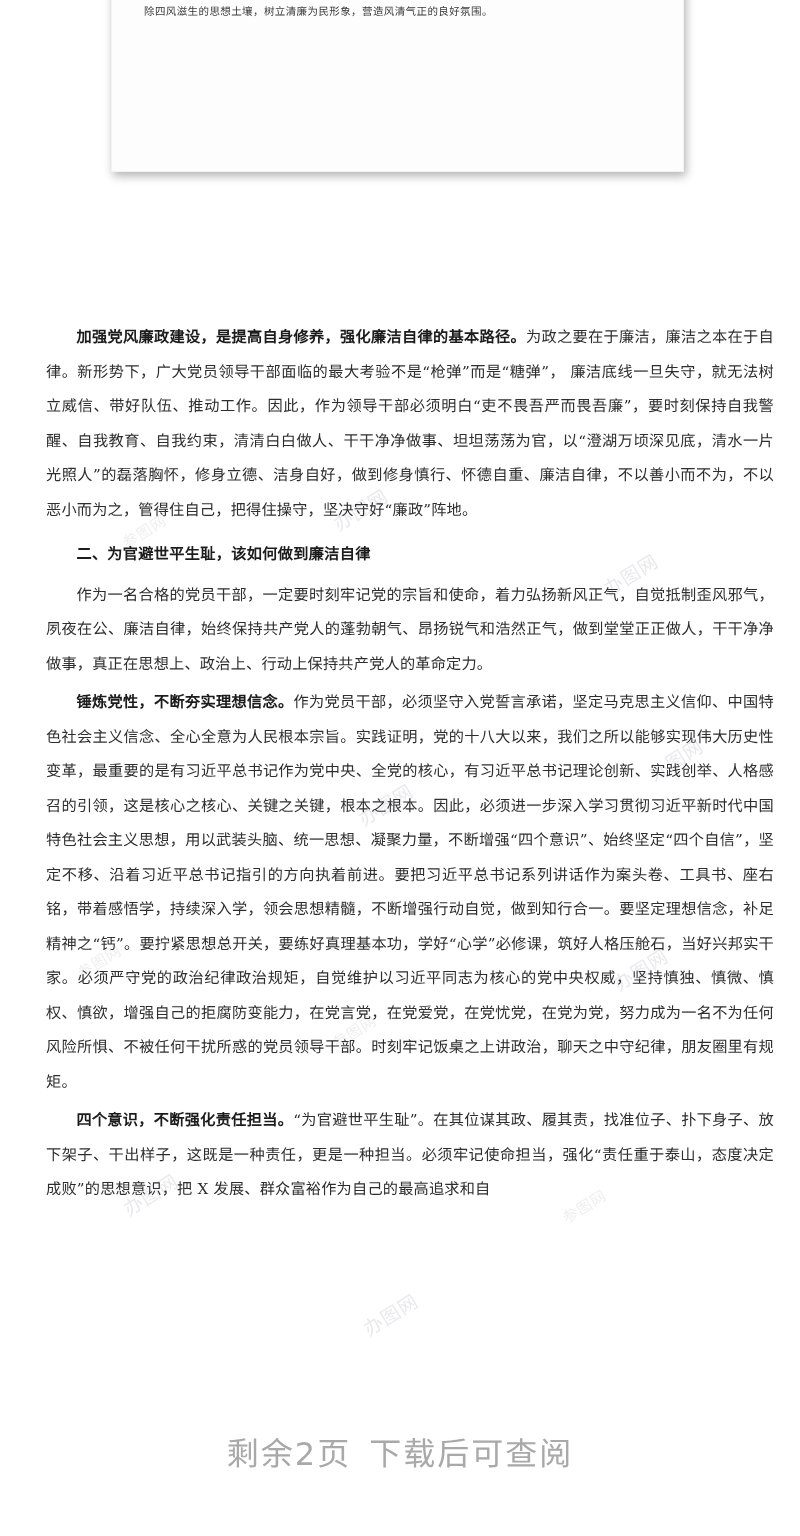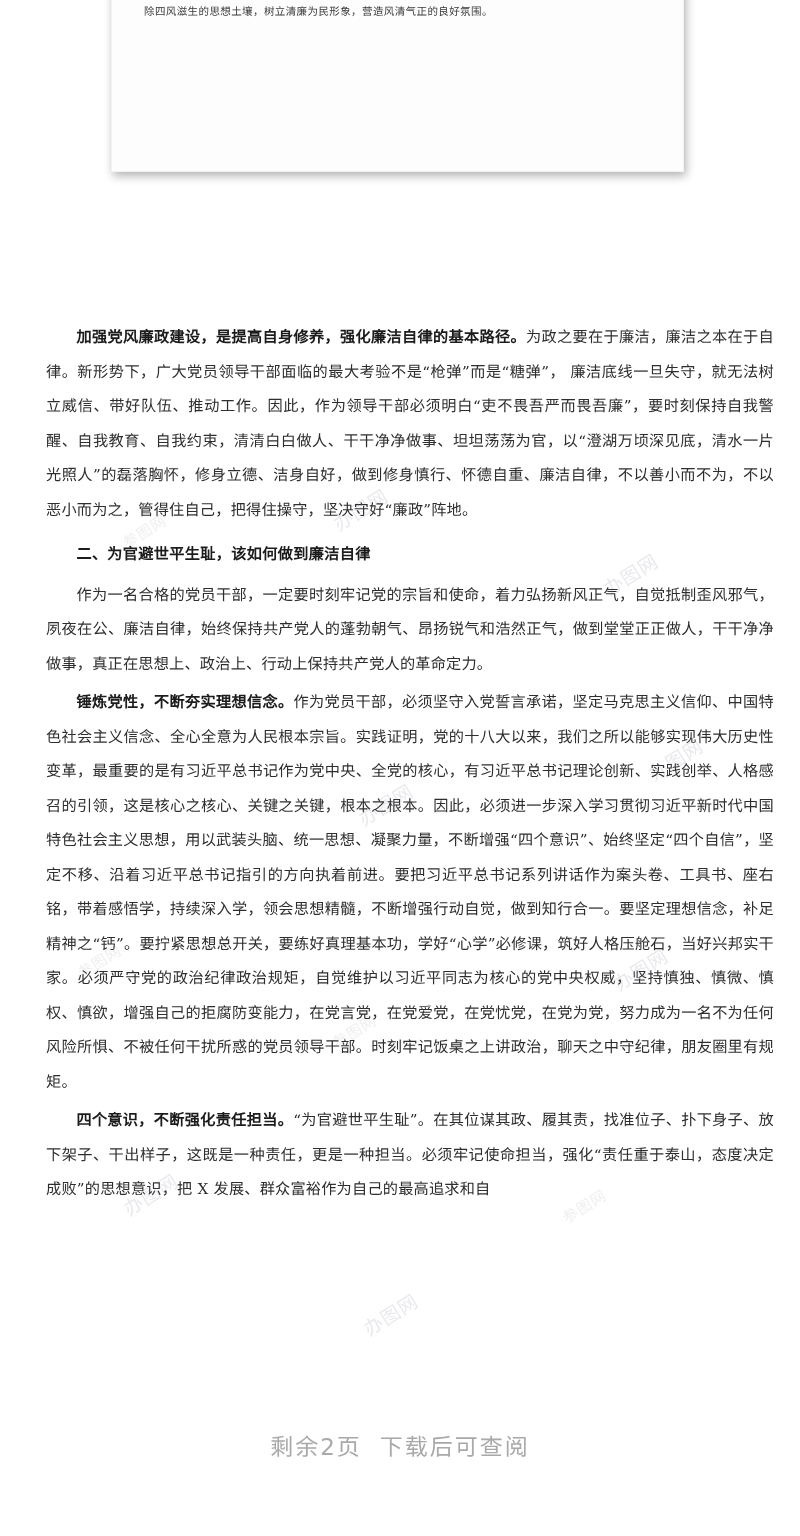--- a/index.html
+++ b/index.html
@@ -105,21 +105,21 @@
   }
   .wm.small { font-size: 15px; color: rgba(120,120,140,0.13); }
 
   
   .footer-notice {
     position: absolute;
     left: 0;
     top: 1428px;
     width: 800px;
     text-align: center;
-    font-size: 23px;
+    font-size: 32px;
     letter-spacing: 2px;
     color: #a9a9a9;
     font-family: "DejaVu Sans", "Liberation Sans", sans-serif;
   }
   .footer-notice .gap { display: inline-block; width: 18px; }
 </style>
 </head>
 <body>
 
 <div class="page-fragment">

